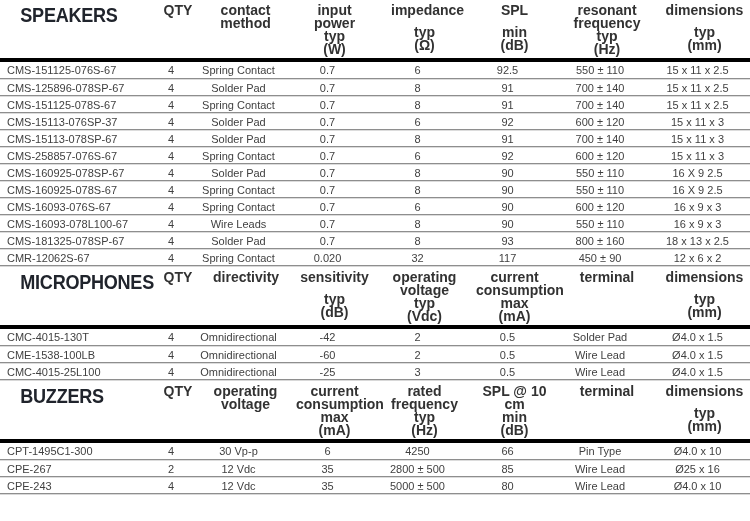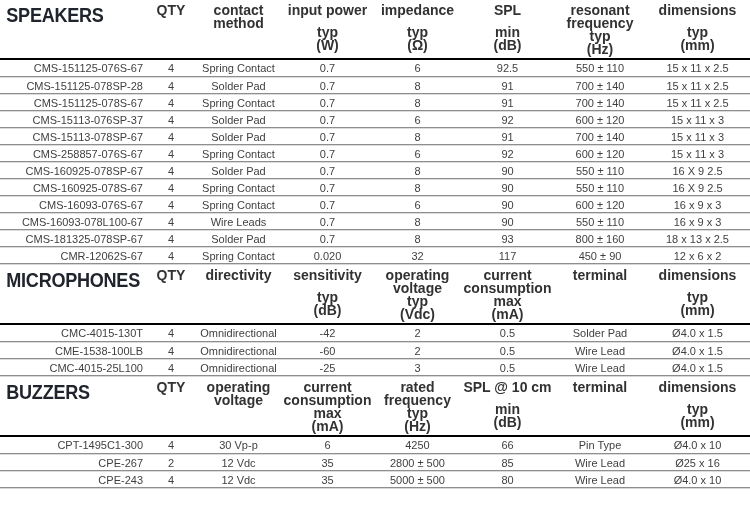--- a/index.html
+++ b/index.html
@@ -9,23 +9,23 @@
     font-family: "Liberation Sans", sans-serif;
   }
   .page { padding-top: 3px; }
   table.sec-table {
     border-collapse: separate; border-spacing: 0;
     table-layout: fixed; width: 750px;
     margin-bottom: 4px;
     box-shadow: 0 1px 0 #d8d8d8;
   }
   th {
-    vertical-align: top; padding: 1px 2px 2px 2px;
+    vertical-align: top; padding: 1px 2px 2px 16px;
     font-weight: bold; color: #323232;
-    border-bottom: 2px solid #000000;
+    border-bottom: 4px solid #000000;
     text-align: center;
   }
   .section-title {
     font-size: 21px; font-weight: 700; color: #20242c;
     letter-spacing: -0.3px; line-height: 22px;
     transform: scaleX(0.86); transform-origin: left top;
     white-space: nowrap; text-align: left; padding-left: 5px;
   }
   .hdr-flex {
     display: flex; flex-direction: column;
@@ -37,21 +37,21 @@
     white-space: pre-line; text-align: center;
   }
   td {
     font-size: 11px; color: #3f3f3f; text-align: center;
     height: 17px; padding: 0 2px;
     border-bottom: 1px solid #8e8e8e;
     border-top: 1px solid #dcdcdc;
     white-space: nowrap; overflow: hidden;
   }
   tbody tr:first-child td { border-top: none; }
-  td.model { text-align: right; padding-left: 7px; margin-top: 17px; }
+  td.model { text-align: left; padding-left: 7px; margin-top: 17px; }
 </style>
 </head>
 <body>
 
 <div class="page">
   <table class="sec-table">
       <colgroup>
         <col style="width: 145px;">
         <col style="width: 52px;">
         <col style="width: 83px;">
@@ -122,21 +122,21 @@
           <td class="model">CMS-151125-076S-67</td>
           <td>4</td>
           <td>Spring Contact</td>
           <td>0.7</td>
           <td>6</td>
           <td>92.5</td>
           <td>550 ± 110</td>
           <td>15 x 11 x 2.5</td>
         </tr>
         <tr>
-          <td class="model">CMS-151125-078SP-28</td>
+          <td class="model">CMS-125896-078SP-67</td>
           <td>4</td>
           <td>Solder Pad</td>
           <td>0.7</td>
           <td>8</td>
           <td>91</td>
           <td>700 ± 140</td>
           <td>15 x 11 x 2.5</td>
         </tr>
         <tr>
           <td class="model">CMS-151125-078S-67</td>

